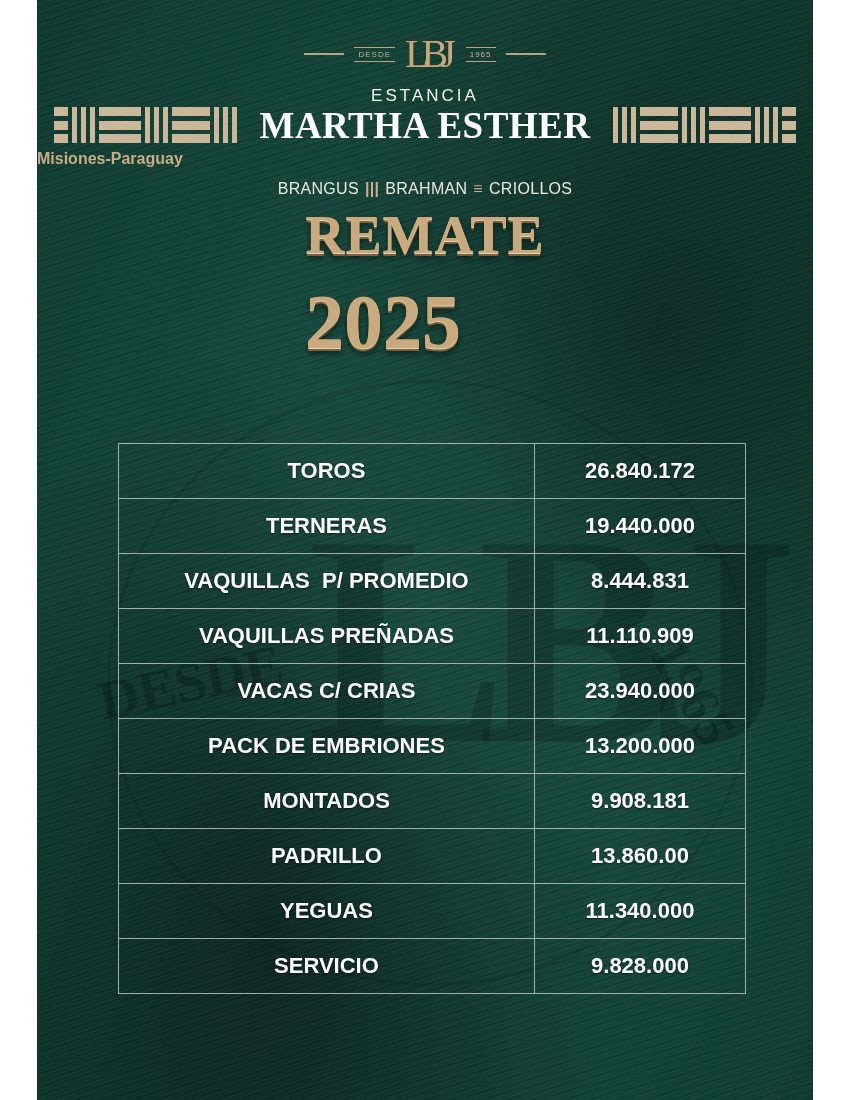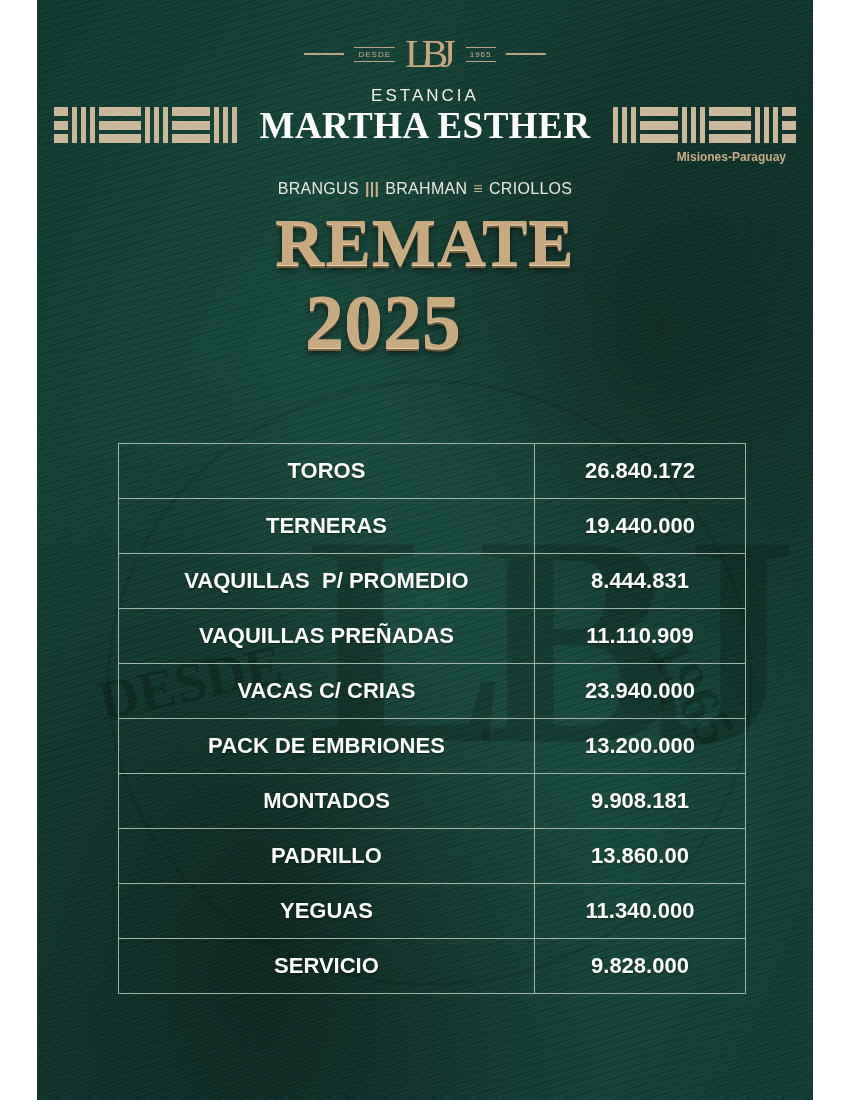--- a/index.html
+++ b/index.html
@@ -59,32 +59,32 @@
     .pattern.left { justify-content:flex-end; width:200px; }
     .pattern.right { justify-content:flex-start; width:200px; }
     .bar-v { width:5px; height:36px; background:#cbb89b; }
     .bar-h-group { display:flex; flex-direction:column; justify-content:space-between; height:36px; }
     .bar-h { height:9px; background:#cbb89b; }
     .brand-name {
       color:#ffffff; font-family:"Liberation Serif", serif; font-weight:bold; font-size:37px;
       letter-spacing:0.5px; white-space:nowrap; line-height:1;
     }
     .location {
-      position:absolute; top:150px; left:0; width:749px; text-align:right;
-      color:#c8ad86; font-size:12px; font-weight:bold;
+      position:absolute; top:150px; left:0; width:749px; text-align:left;
+      color:#c8ad86; font-size:16px; font-weight:bold;
     }
     .breeds {
       position:absolute; top:180px; left:0; width:776px; text-align:center;
       color:#eae7df; font-size:16px; letter-spacing:0.3px;
       display:flex; justify-content:center; align-items:center; gap:6px;
     }
     .breed-sep { color:#c9b08e; font-weight:bold; font-size:16px; }
     .remate {
       position:absolute; top:208px; left:0; width:776px; text-align:center;
-      font-family:"Liberation Serif", serif; font-weight:bold; font-size:68px; line-height:1;
+      font-family:"Liberation Serif", serif; font-weight:bold; font-size:54px; line-height:1;
       color:#c9a97e;
       text-shadow: 0 1px 0 #e8d3b0, 0 3px 0 #7a5f3d, 0 5px 6px rgba(0,0,0,0.6);
       letter-spacing:1px;
     }
     .year {
       position:absolute; top:283px; left:0; width:692px; text-align:center;
       font-family:"Liberation Serif", serif; font-weight:bold; font-size:78px; line-height:1;
       color:#c9a97e;
       text-shadow: 0 1px 0 #e8d3b0, 0 3px 0 #7a5f3d, 0 5px 6px rgba(0,0,0,0.6);
     }

